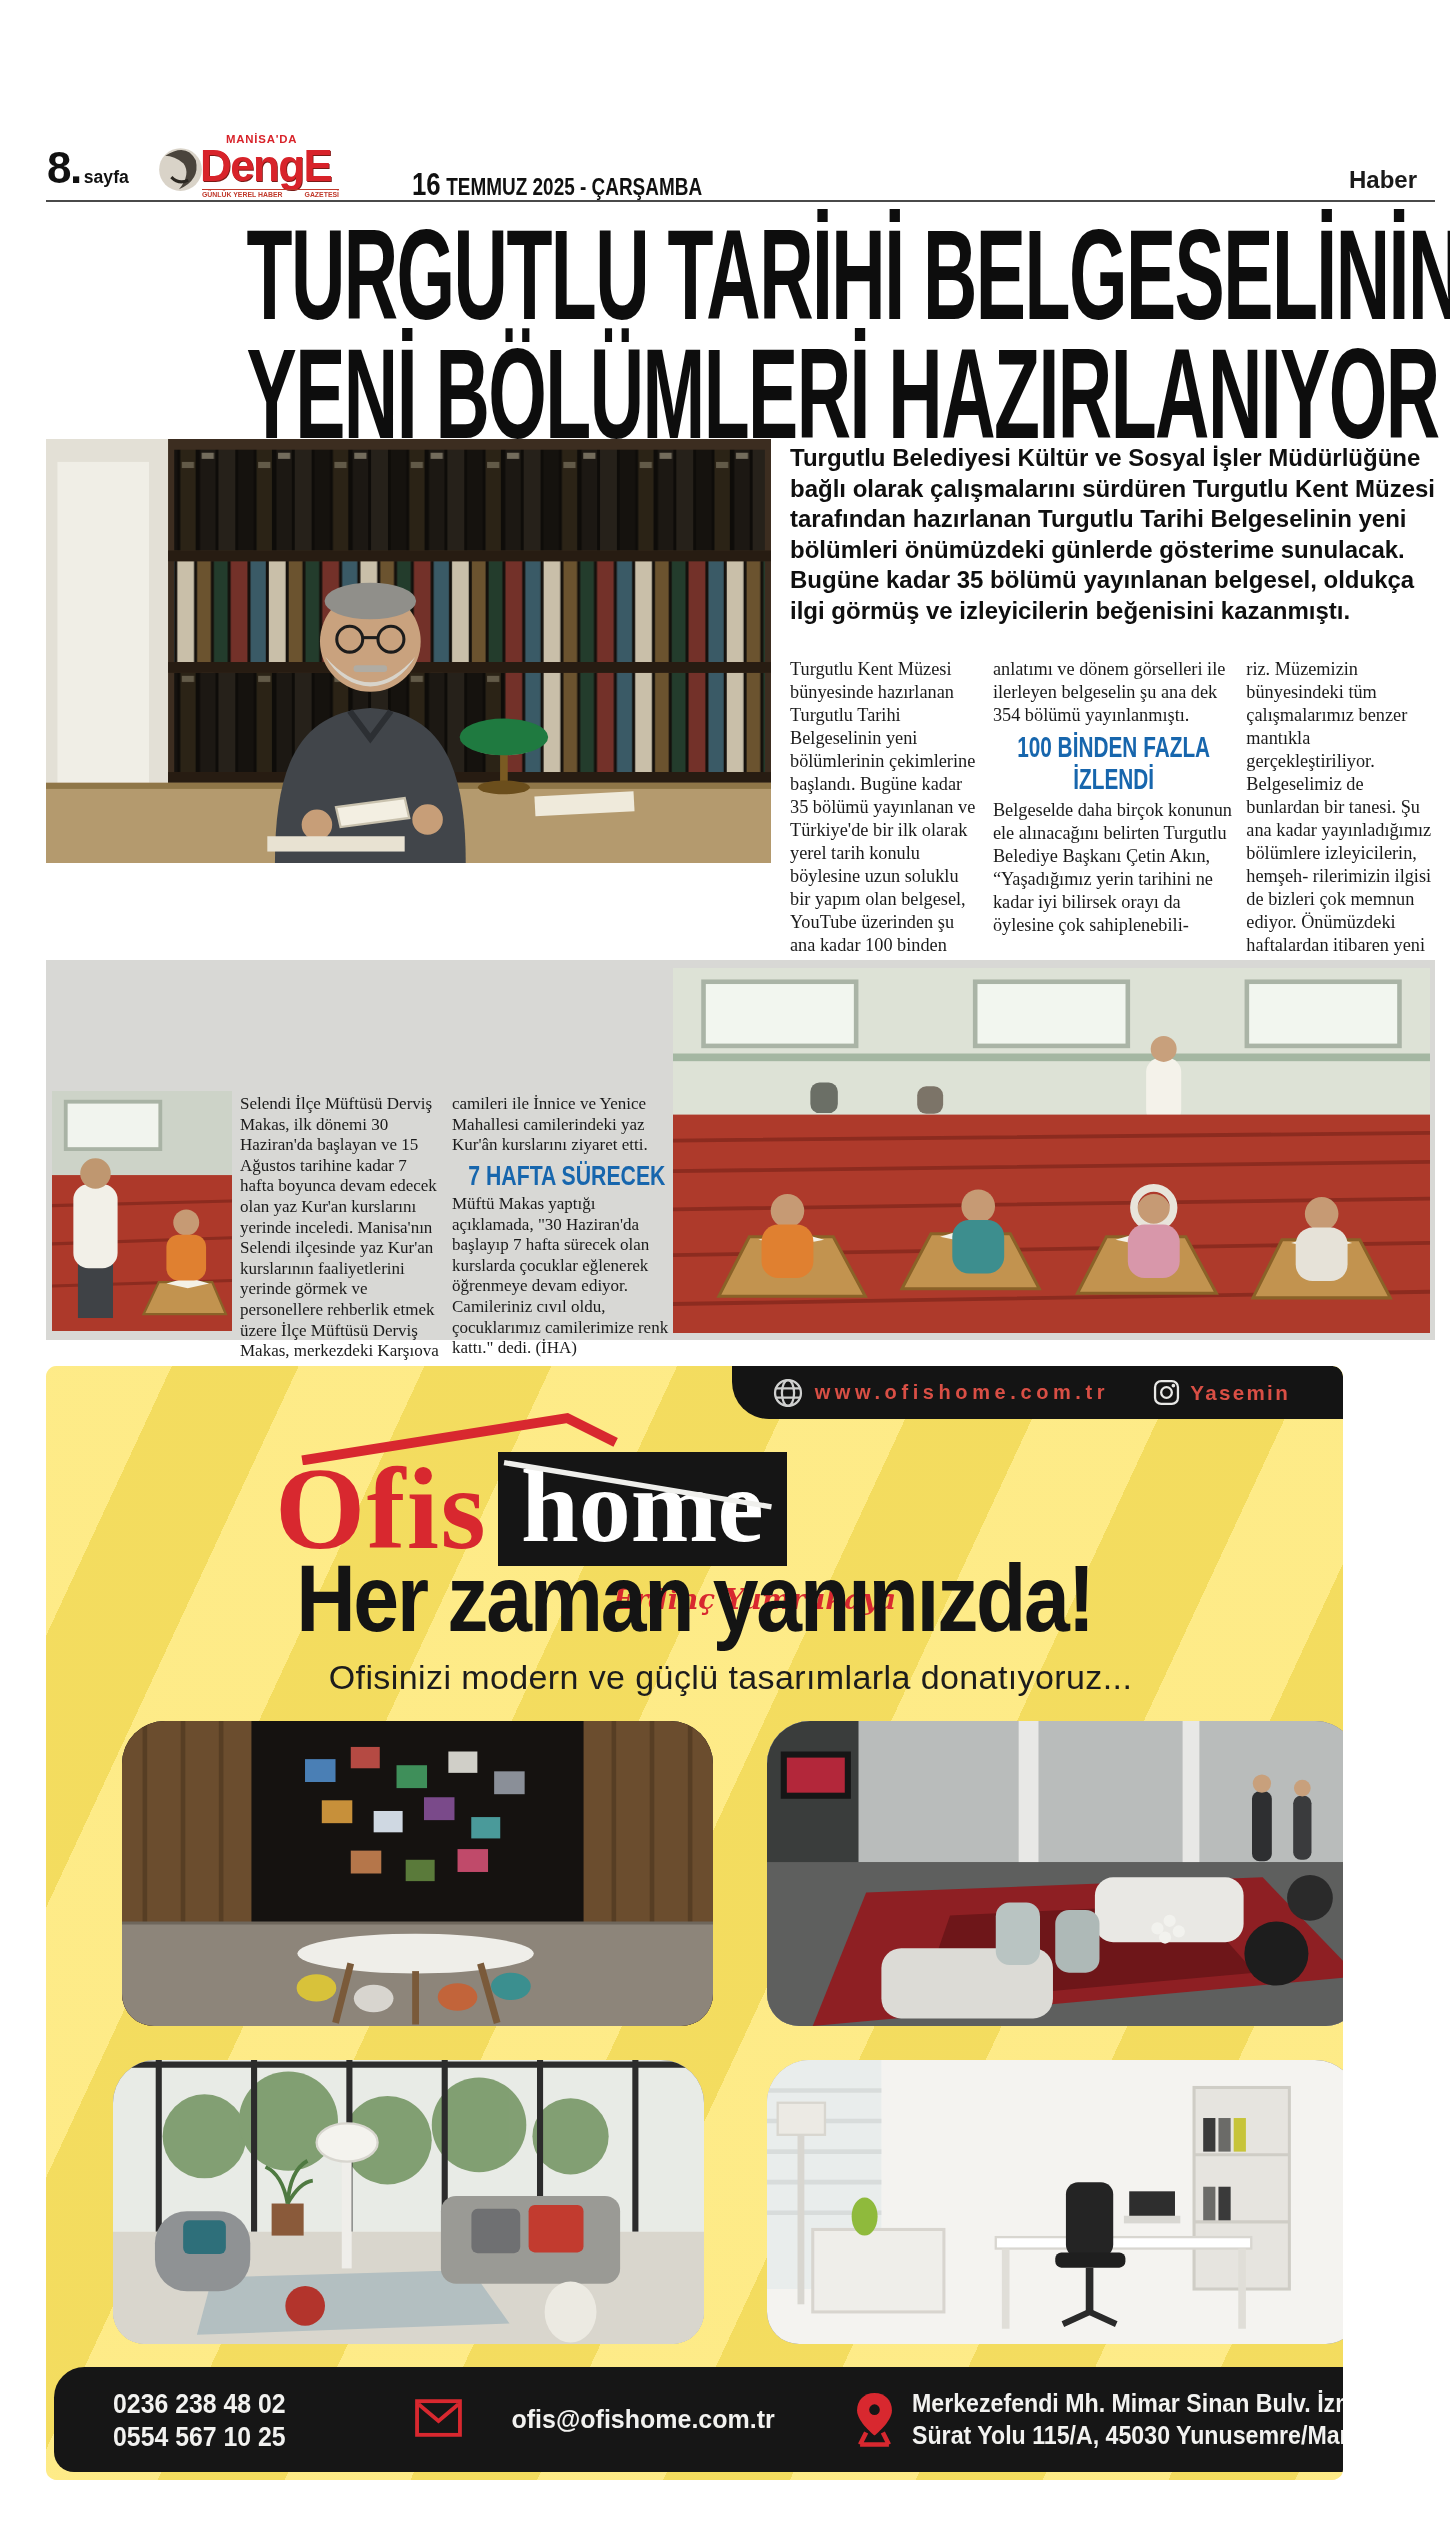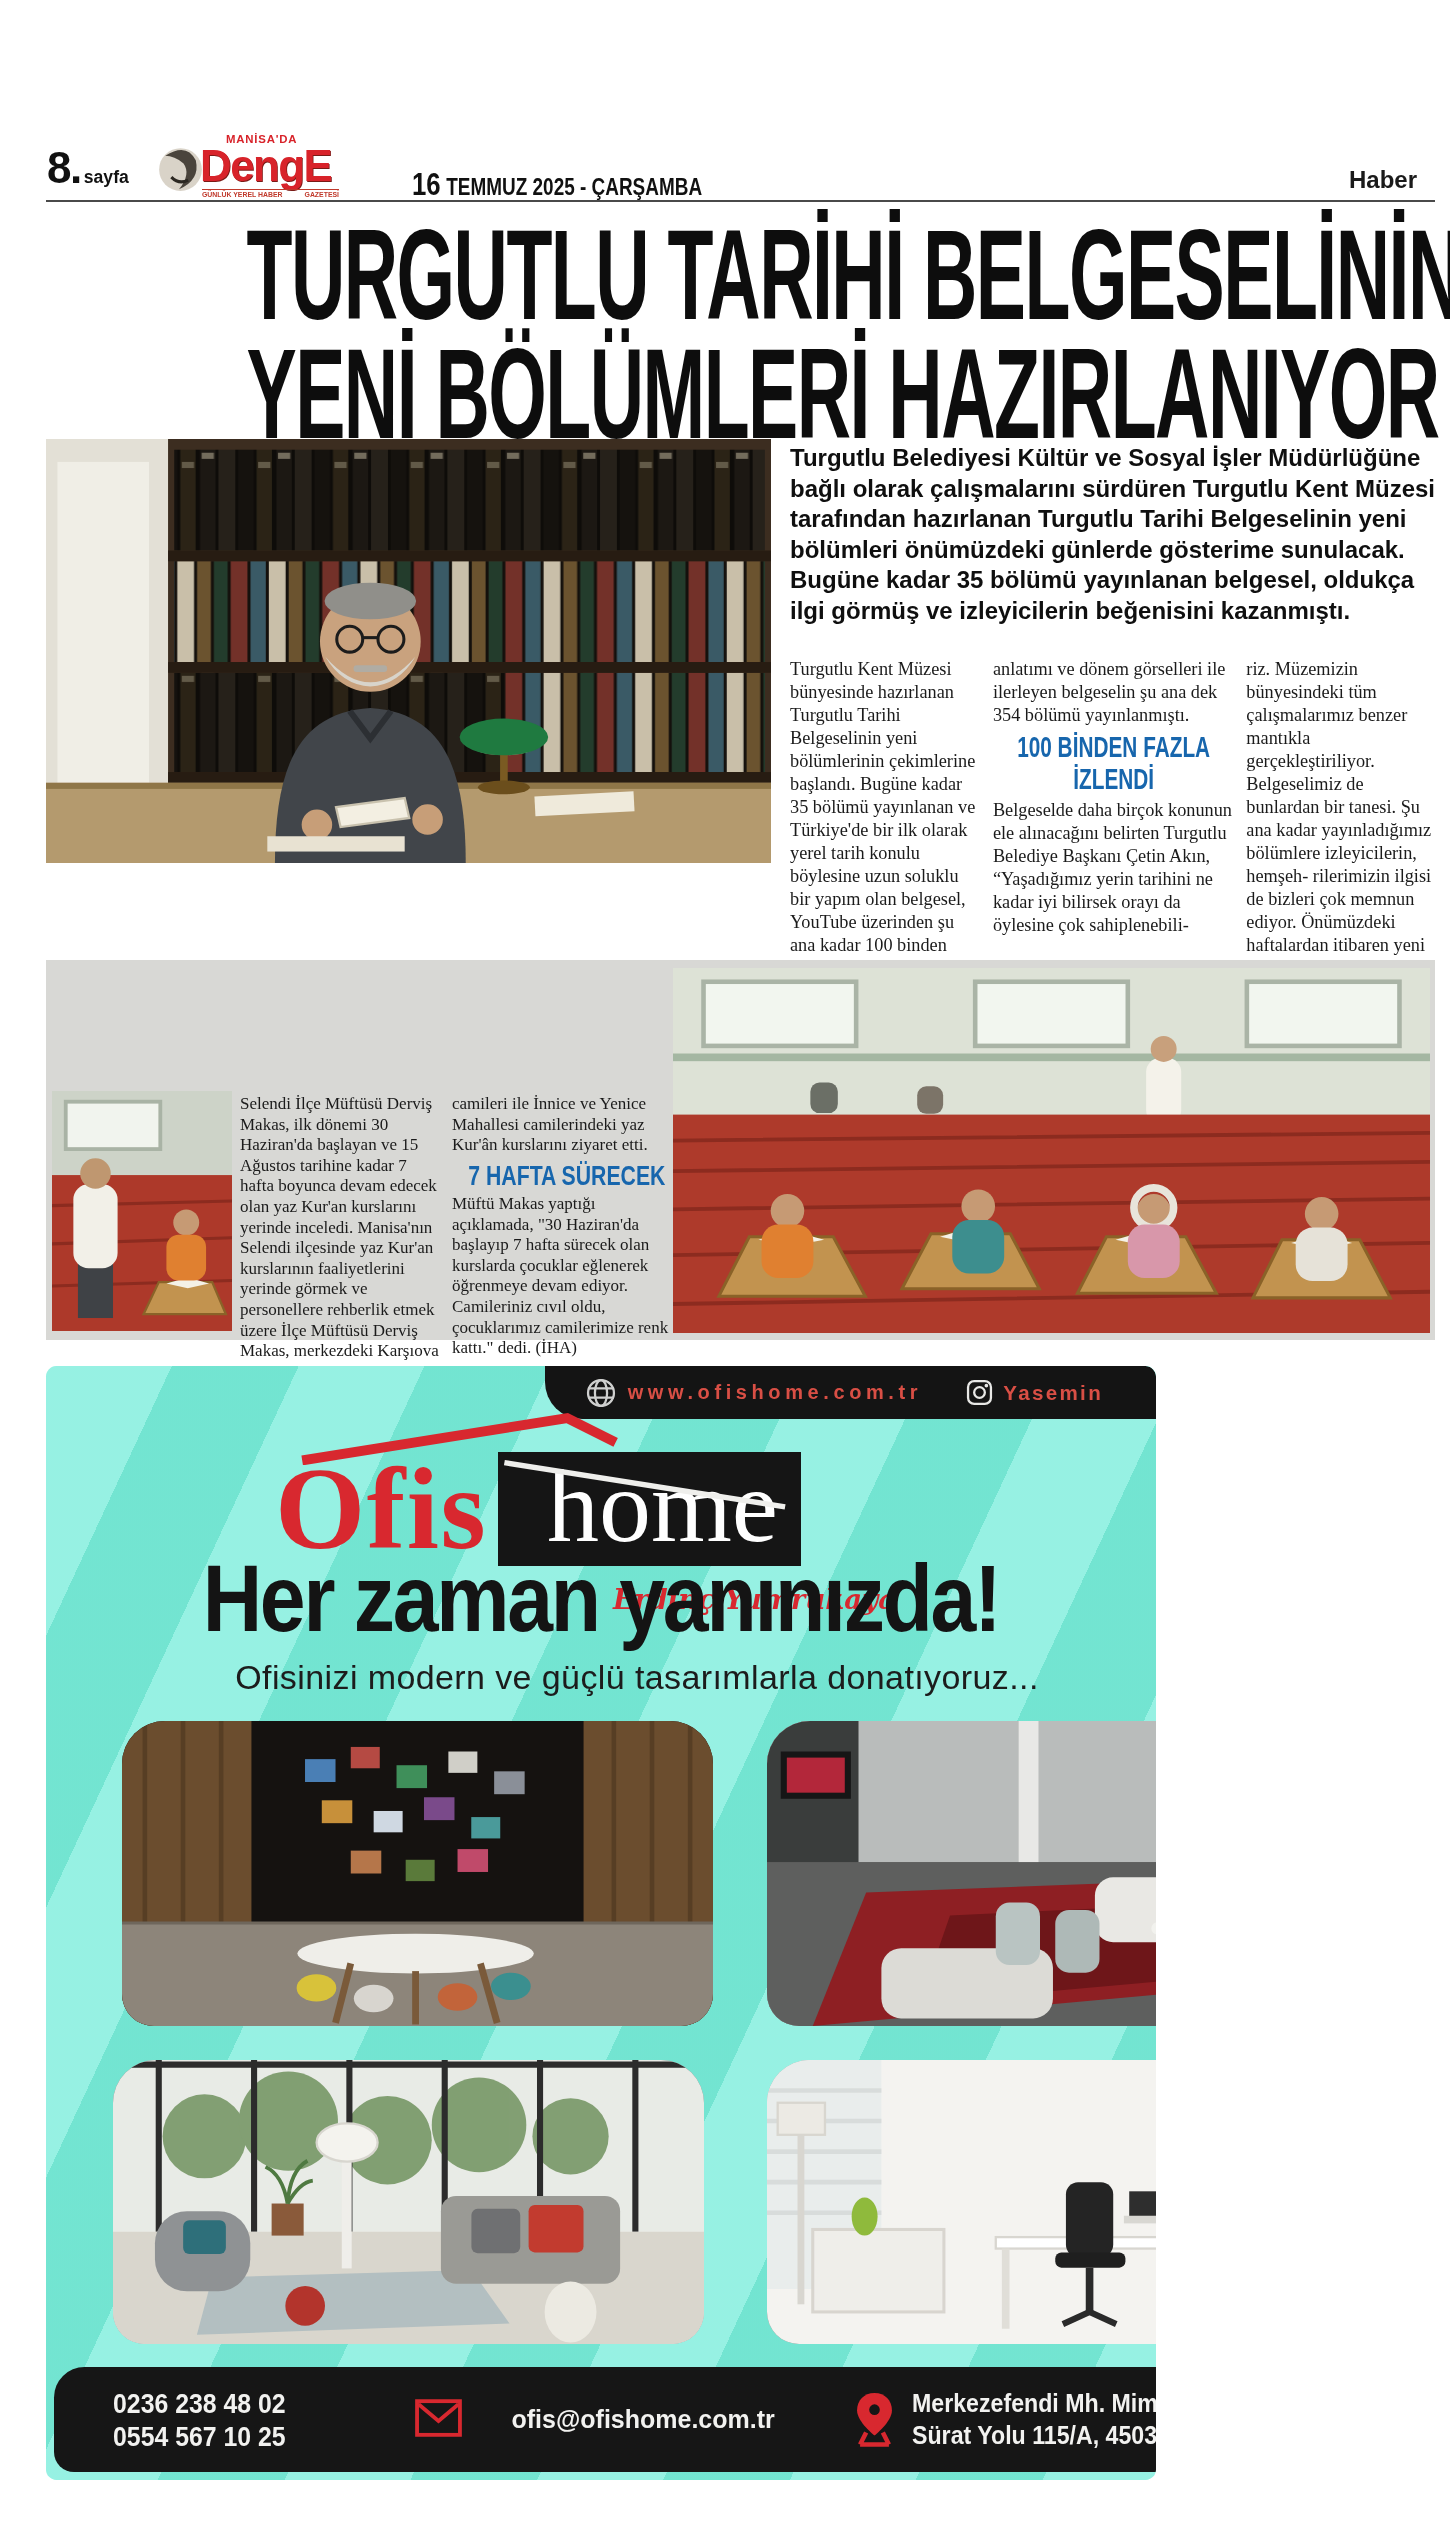--- a/index.html
+++ b/index.html
@@ -43,31 +43,31 @@
   .photo-small { position:absolute; left:6.1px; top:131px; width:180px; height:240px; overflow:hidden; background:#cdd3c8; }
   .photo-small svg { display:block; width:100%; height:100%; }
   .a2col { position:absolute; top:134px; font-family:"Liberation Serif", serif; font-size:17px; line-height:20.6px; color:#1b1b1b; }
   .a2col1 { left:194px; width:200px; }
   .a2col2 { left:406px; width:217px; }
   .subhead-blue2 { margin:6.1px 0 4.6px 0; text-align:center; color:#1766ad; font-family:"Liberation Sans", sans-serif; font-weight:800; font-size:25px; line-height:27.5px; transform:scale(0.85,1.1); transform-origin:center; white-space:nowrap; }
   .photo-large { position:absolute; left:627px; top:7.6px; width:757px; height:365px; overflow:hidden; background:#c8cfc2; }
   .photo-large svg { display:block; width:100%; height:100%; }
 
   
-  .ad { position:absolute; left:46px; top:1366px; width:1110px; height:1114px; background:#5eead4; border-radius:10.7px; overflow:hidden; }
+  .ad { position:absolute; left:46px; top:1366px; width:1297px; height:1114px; background:#fde047; border-radius:10.7px; overflow:hidden; }
   .ad-stripes { position:absolute; inset:0; background:repeating-linear-gradient(115deg, rgba(255,255,255,.7) 0 114px, rgba(203,204,197,.38) 114px 229px); opacity:.5; }
   .ad-topbar { position:absolute; right:0; top:0; width:611px; height:53px; background:#141414; border-bottom-left-radius:37px; border-top-right-radius:10.7px; display:flex; align-items:center; padding-left:40px; }
   .ad-topbar .url { color:#d94f45; font-size:20px; font-weight:700; letter-spacing:4.6px; margin-left:10.7px; }
   .ad-topbar .handle { color:#d94f45; font-size:20.6px; font-weight:700; letter-spacing:2.3px; margin-left:9.2px; }
   .ad-topbar .gap { width:43px; }
   .ad-logo { position:absolute; left:229px; top:55px; width:656px; height:191px; }
   .brand-row { position:absolute; left:0; top:30.5px; display:flex; align-items:flex-end; }
   .brand-ofis { font-family:Liberation Serif, serif; font-weight:700; font-size:116px; line-height:114px; color:#d8282f; letter-spacing:1.5px; }
   .brand-home-box { position:relative; background:#151515; padding:4.6px 23px 10.7px 23px; margin-left:10.7px; }
-  .brand-home { font-family:"Liberation Serif", serif; font-weight:400; font-size:104px; line-height:99px; color:#ffffff;margin-left:26px; }
+  .brand-home { font-family:"Liberation Serif", serif; font-weight:700; font-size:104px; line-height:99px; color:#ffffff; }
   .roof-red { position:absolute; left:21.4px; top:-9.2px; }
   .roof-white { position:absolute; left:0; top:0; width:100%; height:100%; pointer-events:none; }
   .brand-owner { position:absolute; right:35px; top:162px; font-family:"DejaVu Serif", serif; font-style:italic; font-weight:700; font-size:27.5px; color:#d8282f; }
   .ad-slogan { position:absolute; left:0; top:185px; width:100%; text-align:center; font-size:84px; font-weight:800; letter-spacing:-2.3px; color:#141414; transform:scale(0.98,1.12); }
   .ad-subslogan { position:absolute; left:0; top:292px; width:100%; text-align:center; font-size:34px; font-weight:400; letter-spacing:0.4px; color:#1c1c1c;margin-left:36px; }
   .ad-photo { position:absolute; overflow:hidden; border-radius:43px 43px 32px 32px; background:#777; }
   .ad-photo svg { display:block; width:100%; height:100%; }
   .ad-photo.p1 { left:76px; top:355px; width:591px; height:305px; }
   .ad-photo.p2 { left:721px; top:355px; width:591px; height:305px; }
   .ad-photo.p3 { left:67px;  top:694px; width:591px; height:284px; }

